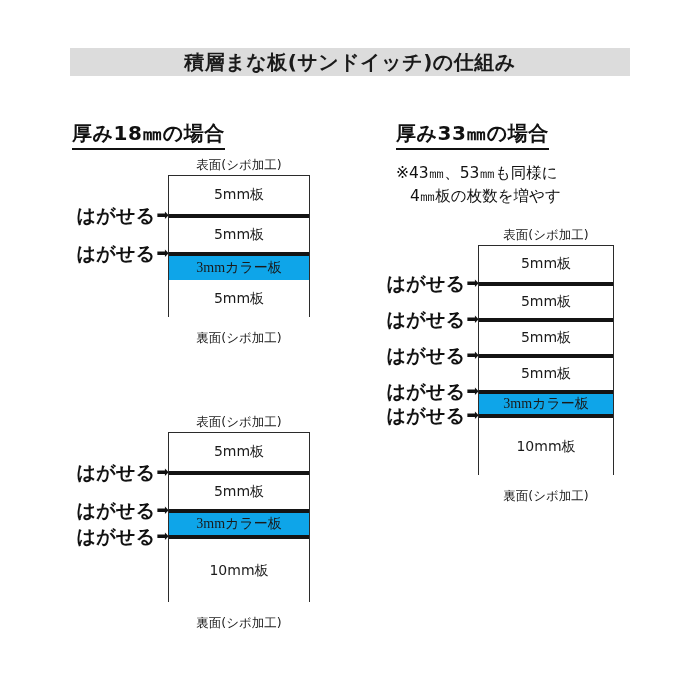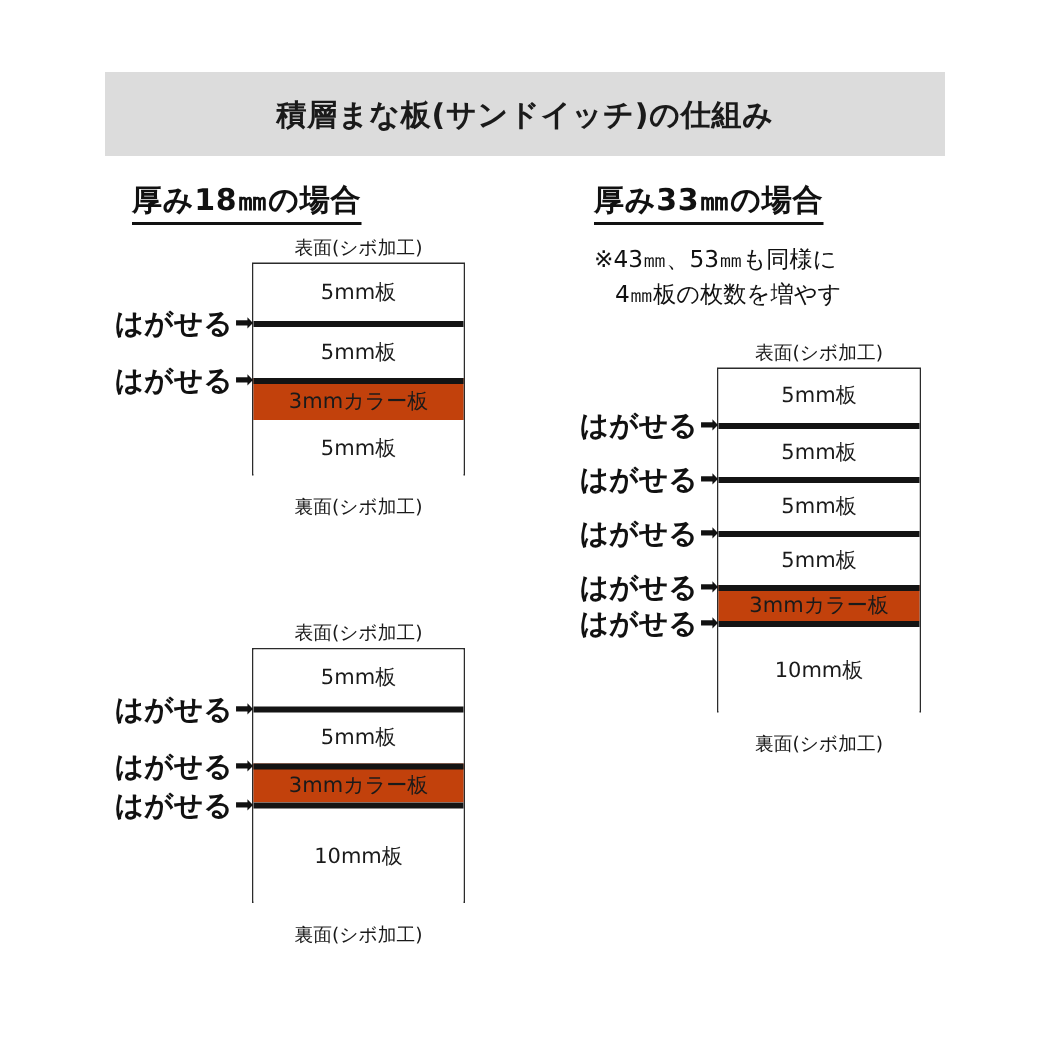--- a/index.html
+++ b/index.html
@@ -20,21 +20,21 @@
     position: absolute;
     inset: 0;
   }
 
   
   .header-bar {
     position: absolute;
     left: 70px;
     top: 48px;
     width: 560px;
-    height: 56px;
+    height: 28px;
     background: #dcdcdc;
     display: flex;
     align-items: center;
     justify-content: center;
   }
   .header-title {
     font-size: 20px;
     font-weight: bold;
     letter-spacing: 0.5px;
     color: #1a1a1a;
@@ -89,21 +89,22 @@
   }
   .layer {
     position: relative;
     box-sizing: border-box;
     display: flex;
     align-items: center;
     justify-content: center;
     background: #ffffff;
   }
   .layer.color-board {
-    background: #c2410c;
+    background: #0ea5e9;
+    font-family: Liberation Serif, serif;
   }
   .layer.sep-top {
     border-top: 4px solid #141414;
   }
   .layer-label {
     font-size: 14px;
     color: #1a1a1a;
     white-space: nowrap;
   }
 
@@ -131,21 +132,21 @@
 </style>
 </head>
 <body>
 
 <div class="page">
 
   <div class="header-bar">
     <div class="header-title">積層まな板(サンドイッチ)の仕組み</div>
   </div>
 
-  <div class="section" style="left:88px; top:120px;text-decoration:underline;">
+  <div class="section" style="left:72px; top:120px;text-decoration:underline;">
     <div class="section-heading">厚み18㎜の場合</div>
   </div>
   <div class="diagram" style="left:168px; top:158px;">
     <div class="caption caption-top">表面(シボ加工)</div>
     <div class="stack" id="stack-18" style="width: 142px; height: 142px;">
         <div class="layer" style="height: 38px;">
           <span class="layer-label">5mm板</span>
         </div>
         <div class="layer sep-top" style="height: 38px;">
           <span class="layer-label">5mm板</span>

